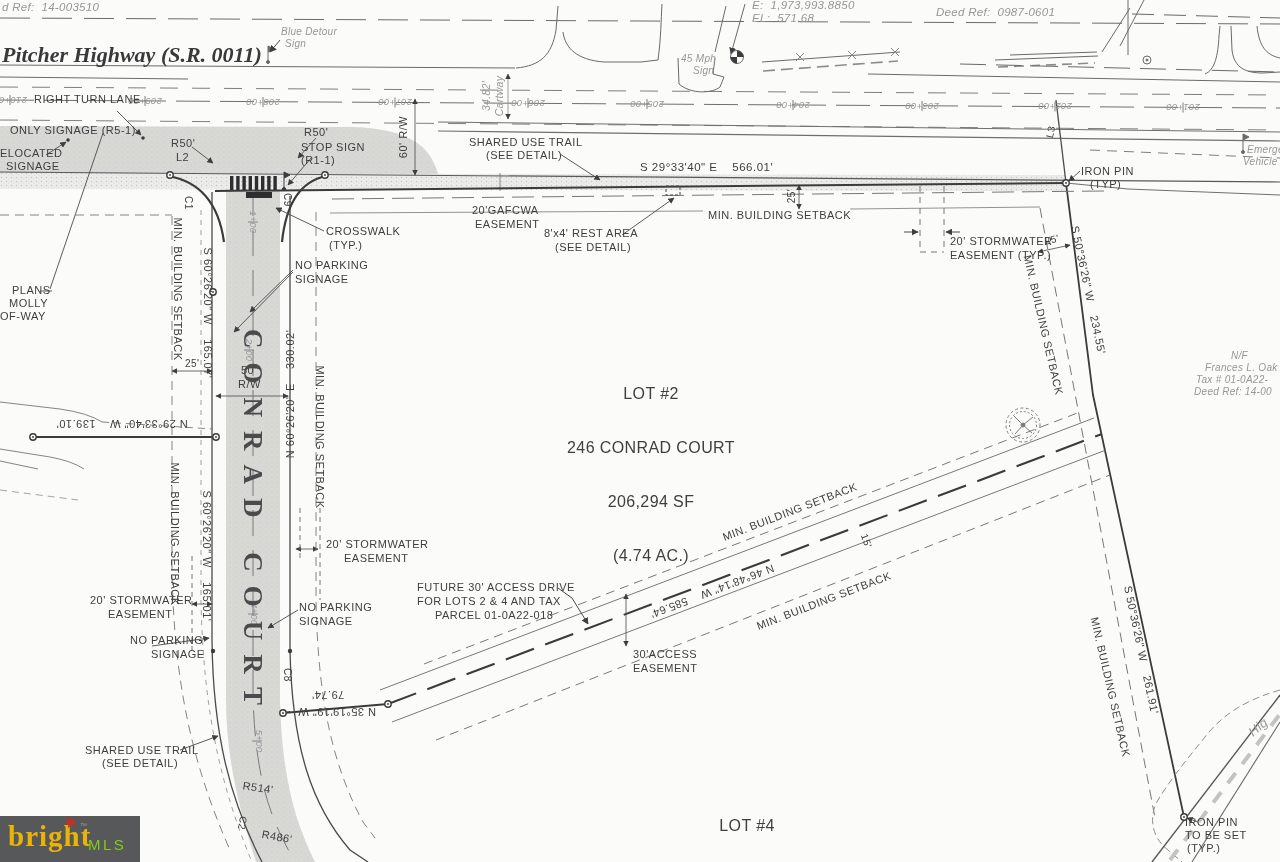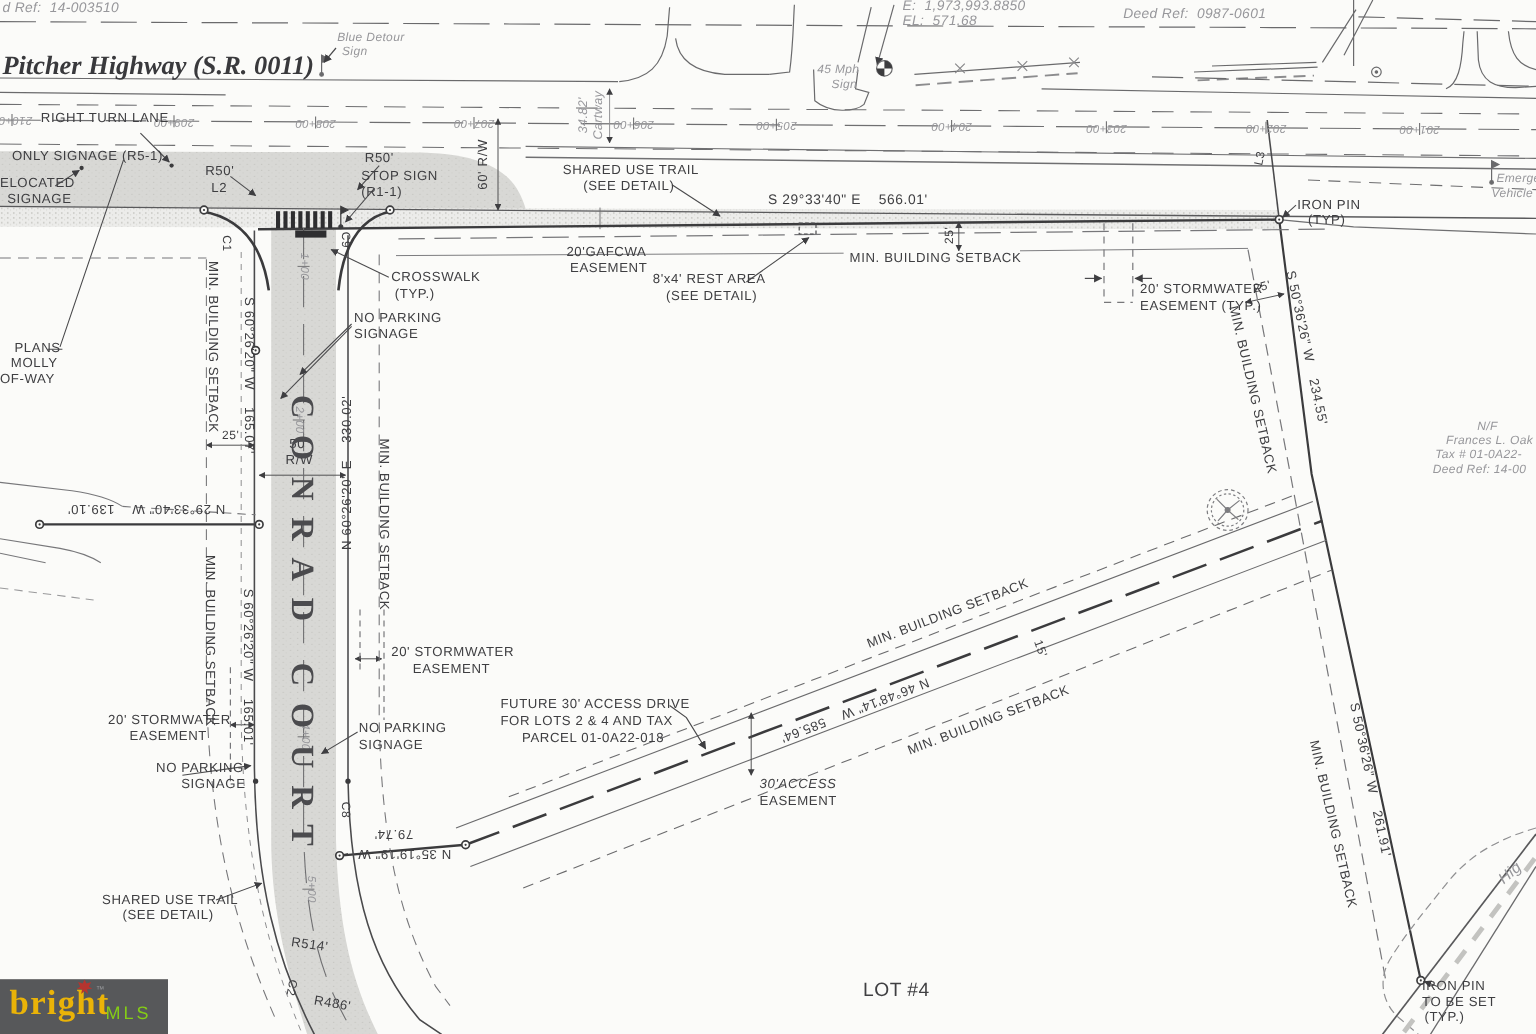--- a/index.html
+++ b/index.html
@@ -340,35 +340,41 @@
       <div class="t dark" style="left: 102px; top: 758px;">(SEE DETAIL)</div>
       <div class="t dark" style="left: 258px; top: 788px; transform: translate(-50%, -50%) rotate(8deg);">R514'</div>
       <div class="t dark" style="left: 242px; top: 823px; font-size: 10px; transform: translate(-50%, -50%) rotate(100deg);">C2</div>
       <div class="t dark" style="left: 277px; top: 837px; transform: translate(-50%, -50%) rotate(10deg);">R486'</div>
       <div class="t dark" style="left: 417px; top: 582px;">FUTURE 30' ACCESS DRIVE</div>
       <div class="t dark" style="left: 417px; top: 596px;">FOR LOTS 2 &amp; 4 AND TAX</div>
       <div class="t dark" style="left: 435px; top: 610px;">PARCEL 01-0A22-018</div>
       <div class="t dark" style="left: 712px; top: 591px; transform: translate(-50%, -50%) rotate(159deg);">N 46°48'14" W    585.64'</div>
       <div class="t dark" style="left: 790px; top: 512px; transform: translate(-50%, -50%) rotate(-21deg);">MIN. BUILDING SETBACK</div>
       <div class="t dark" style="left: 824px; top: 601px; transform: translate(-50%, -50%) rotate(-21deg);">MIN. BUILDING SETBACK</div>
-      <div class="t dark" style="left: 633px; top: 649px; font-style: italic;">30'ACCESS</div>
+      <div class="t dark" style="left: 633px; top: 649px;">30'ACCESS</div>
       <div class="t dark" style="left: 633px; top: 663px;">EASEMENT</div>
       <div class="t dark" style="left: 866px; top: 541px; font-size: 10px; transform: translate(-50%, -50%) rotate(70deg);">15'</div>
       <div class="t dark" style="left: 1110px; top: 687px; transform: translate(-50%, -50%) rotate(77deg);">MIN. BUILDING SETBACK</div>
       <div class="t dark" style="left: 1141px; top: 650px; transform: translate(-50%, -50%) rotate(78deg);">S 50°36'26" W    261.91'</div>
       <div class="t dark" style="left: 1185px; top: 817px;">IRON PIN</div>
       <div class="t dark" style="left: 1185px; top: 830px;">TO BE SET</div>
       <div class="t dark" style="left: 1187px; top: 843px;">(TYP.)</div>
       <div class="t dark" style="left: 1051px; top: 132px; font-size: 10px; transform: translate(-50%, -50%) rotate(-78deg);">L3</div>
     </div>
 
   <div id="page-title">Pitcher Highway (S.R. 0011)</div>
 
   <div id="street-name">CONRAD COURT</div>
 
+  <div class="lot" style="left:651px;top:349px;">
+    <div>LOT #2</div>
+    <div>246 CONRAD COURT</div>
+    <div>206,294 SF</div>
+    <div>(4.74 AC.)</div>
+  </div>
 
   <div class="lot" style="left:747px;top:781px;">
     <div>LOT #4</div>
     
     
     
   </div>
 
   <div id="logo">
     <span class="brand">bright</span>

